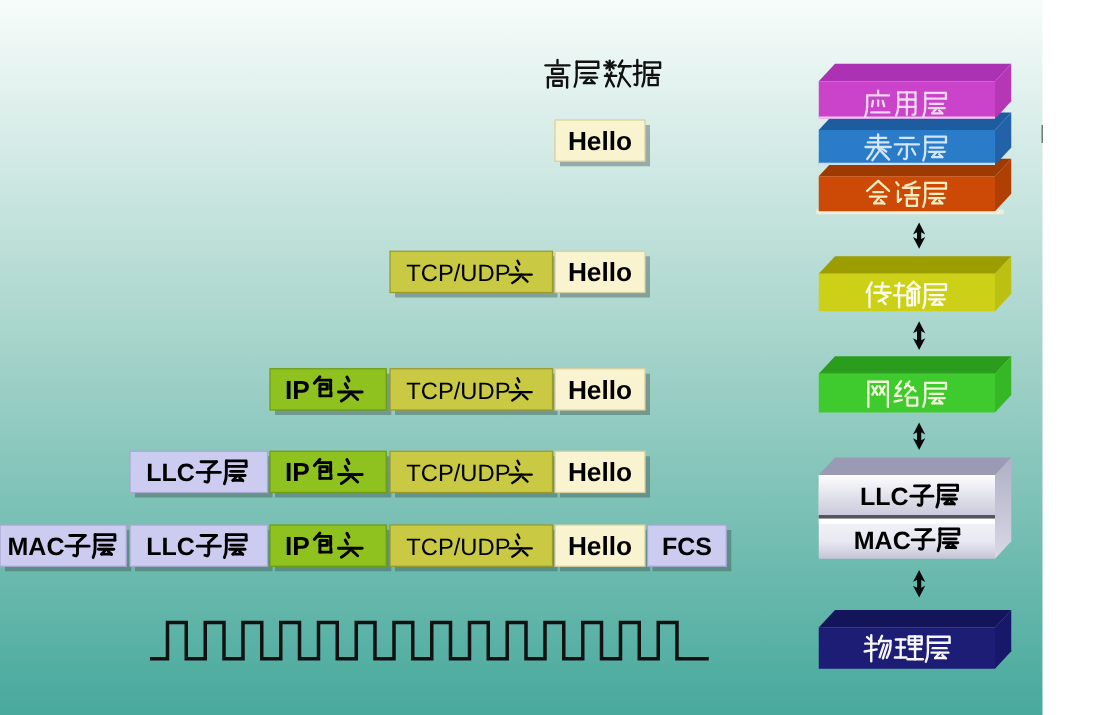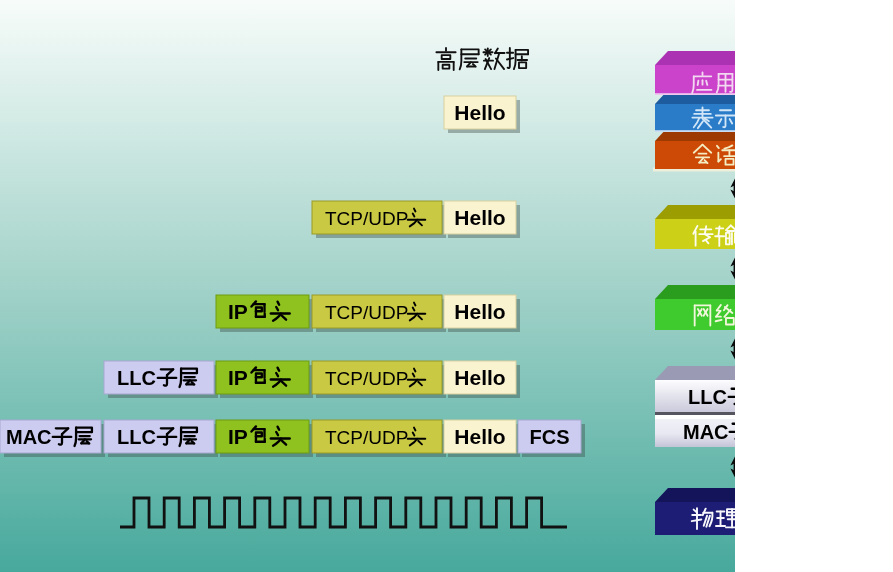--- a/index.html
+++ b/index.html
@@ -1,15 +1,15 @@
 <!DOCTYPE html>
 <html><head><meta charset="utf-8"><title>diagram</title>
 <style>
 html,body{margin:0;padding:0;background:#fff;}
-#c{position:relative;width:735px;height:572px;overflow:hidden;}
+#c{position:relative;width:834px;height:572px;overflow:hidden;}
 </style></head>
 <body>
 <div id="c">
 <svg width="893" height="572" viewBox="0 0 893 572">
 <defs>
 <g id="u39640">
           <path d="M50 4 V16"></path>
           <path d="M10 22 H90"></path>
           <path d="M32 34 H68 V50 H32 Z"></path>
           <path d="M18 62 V96"></path>

